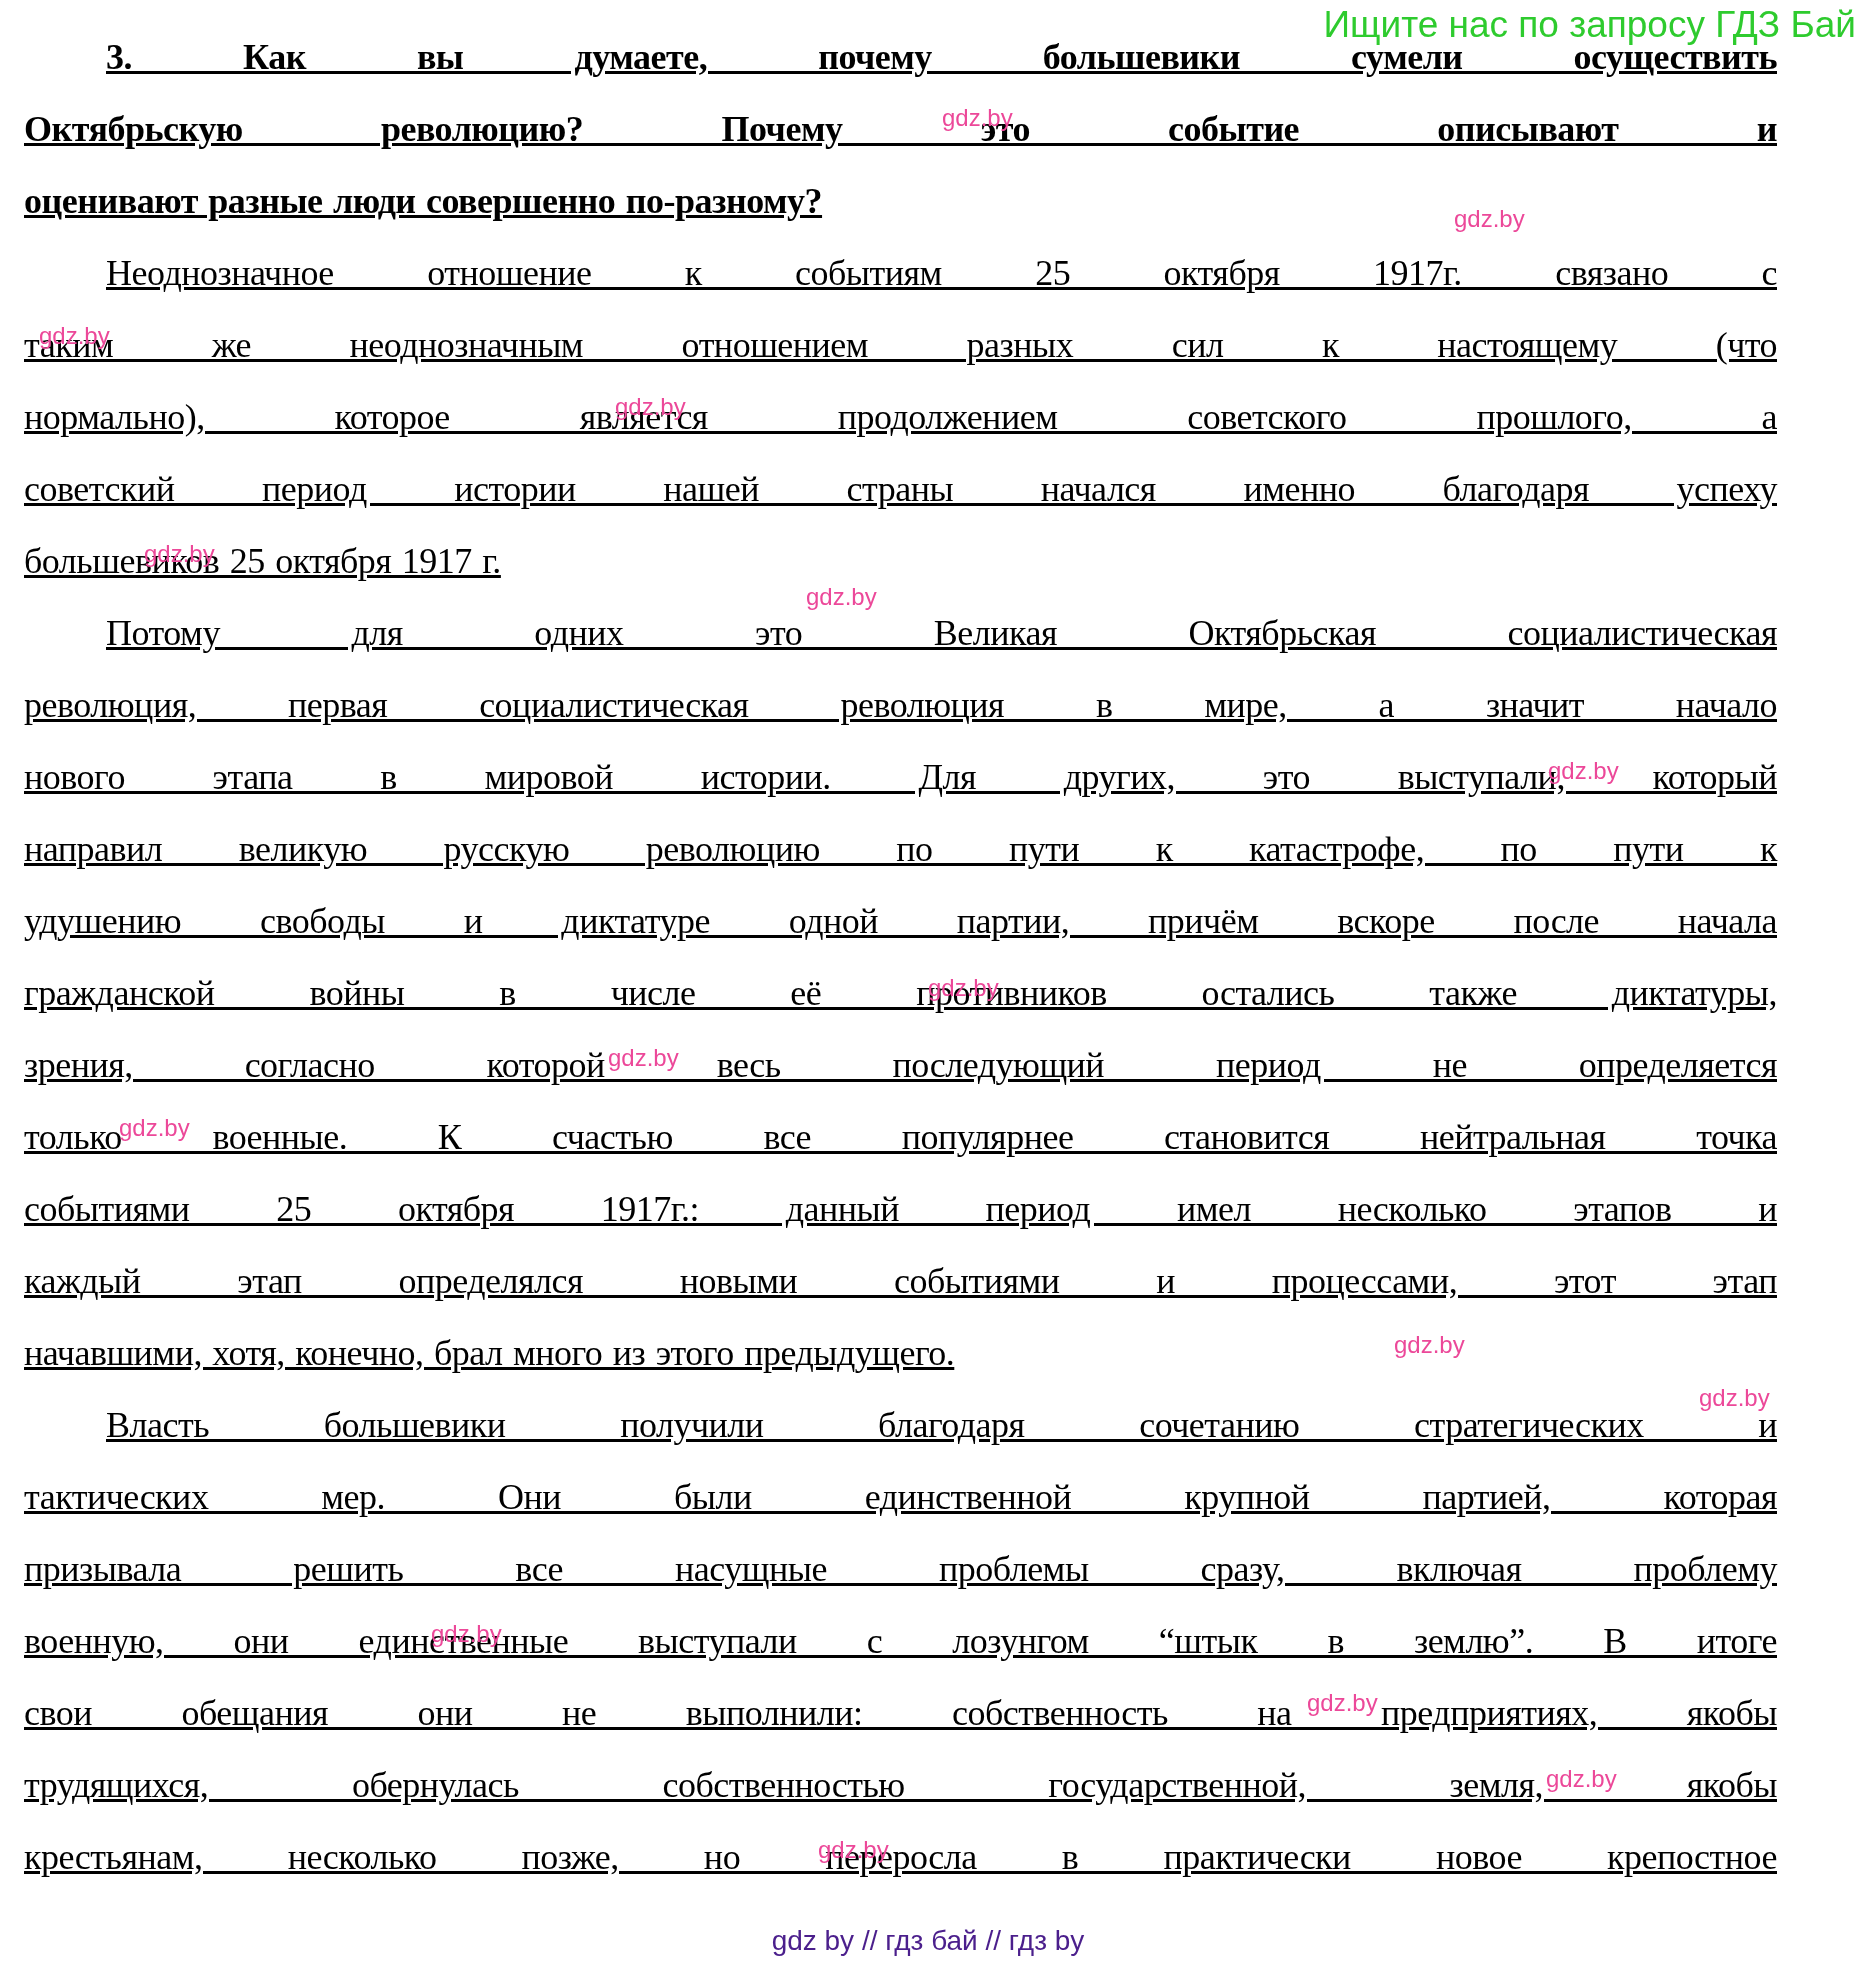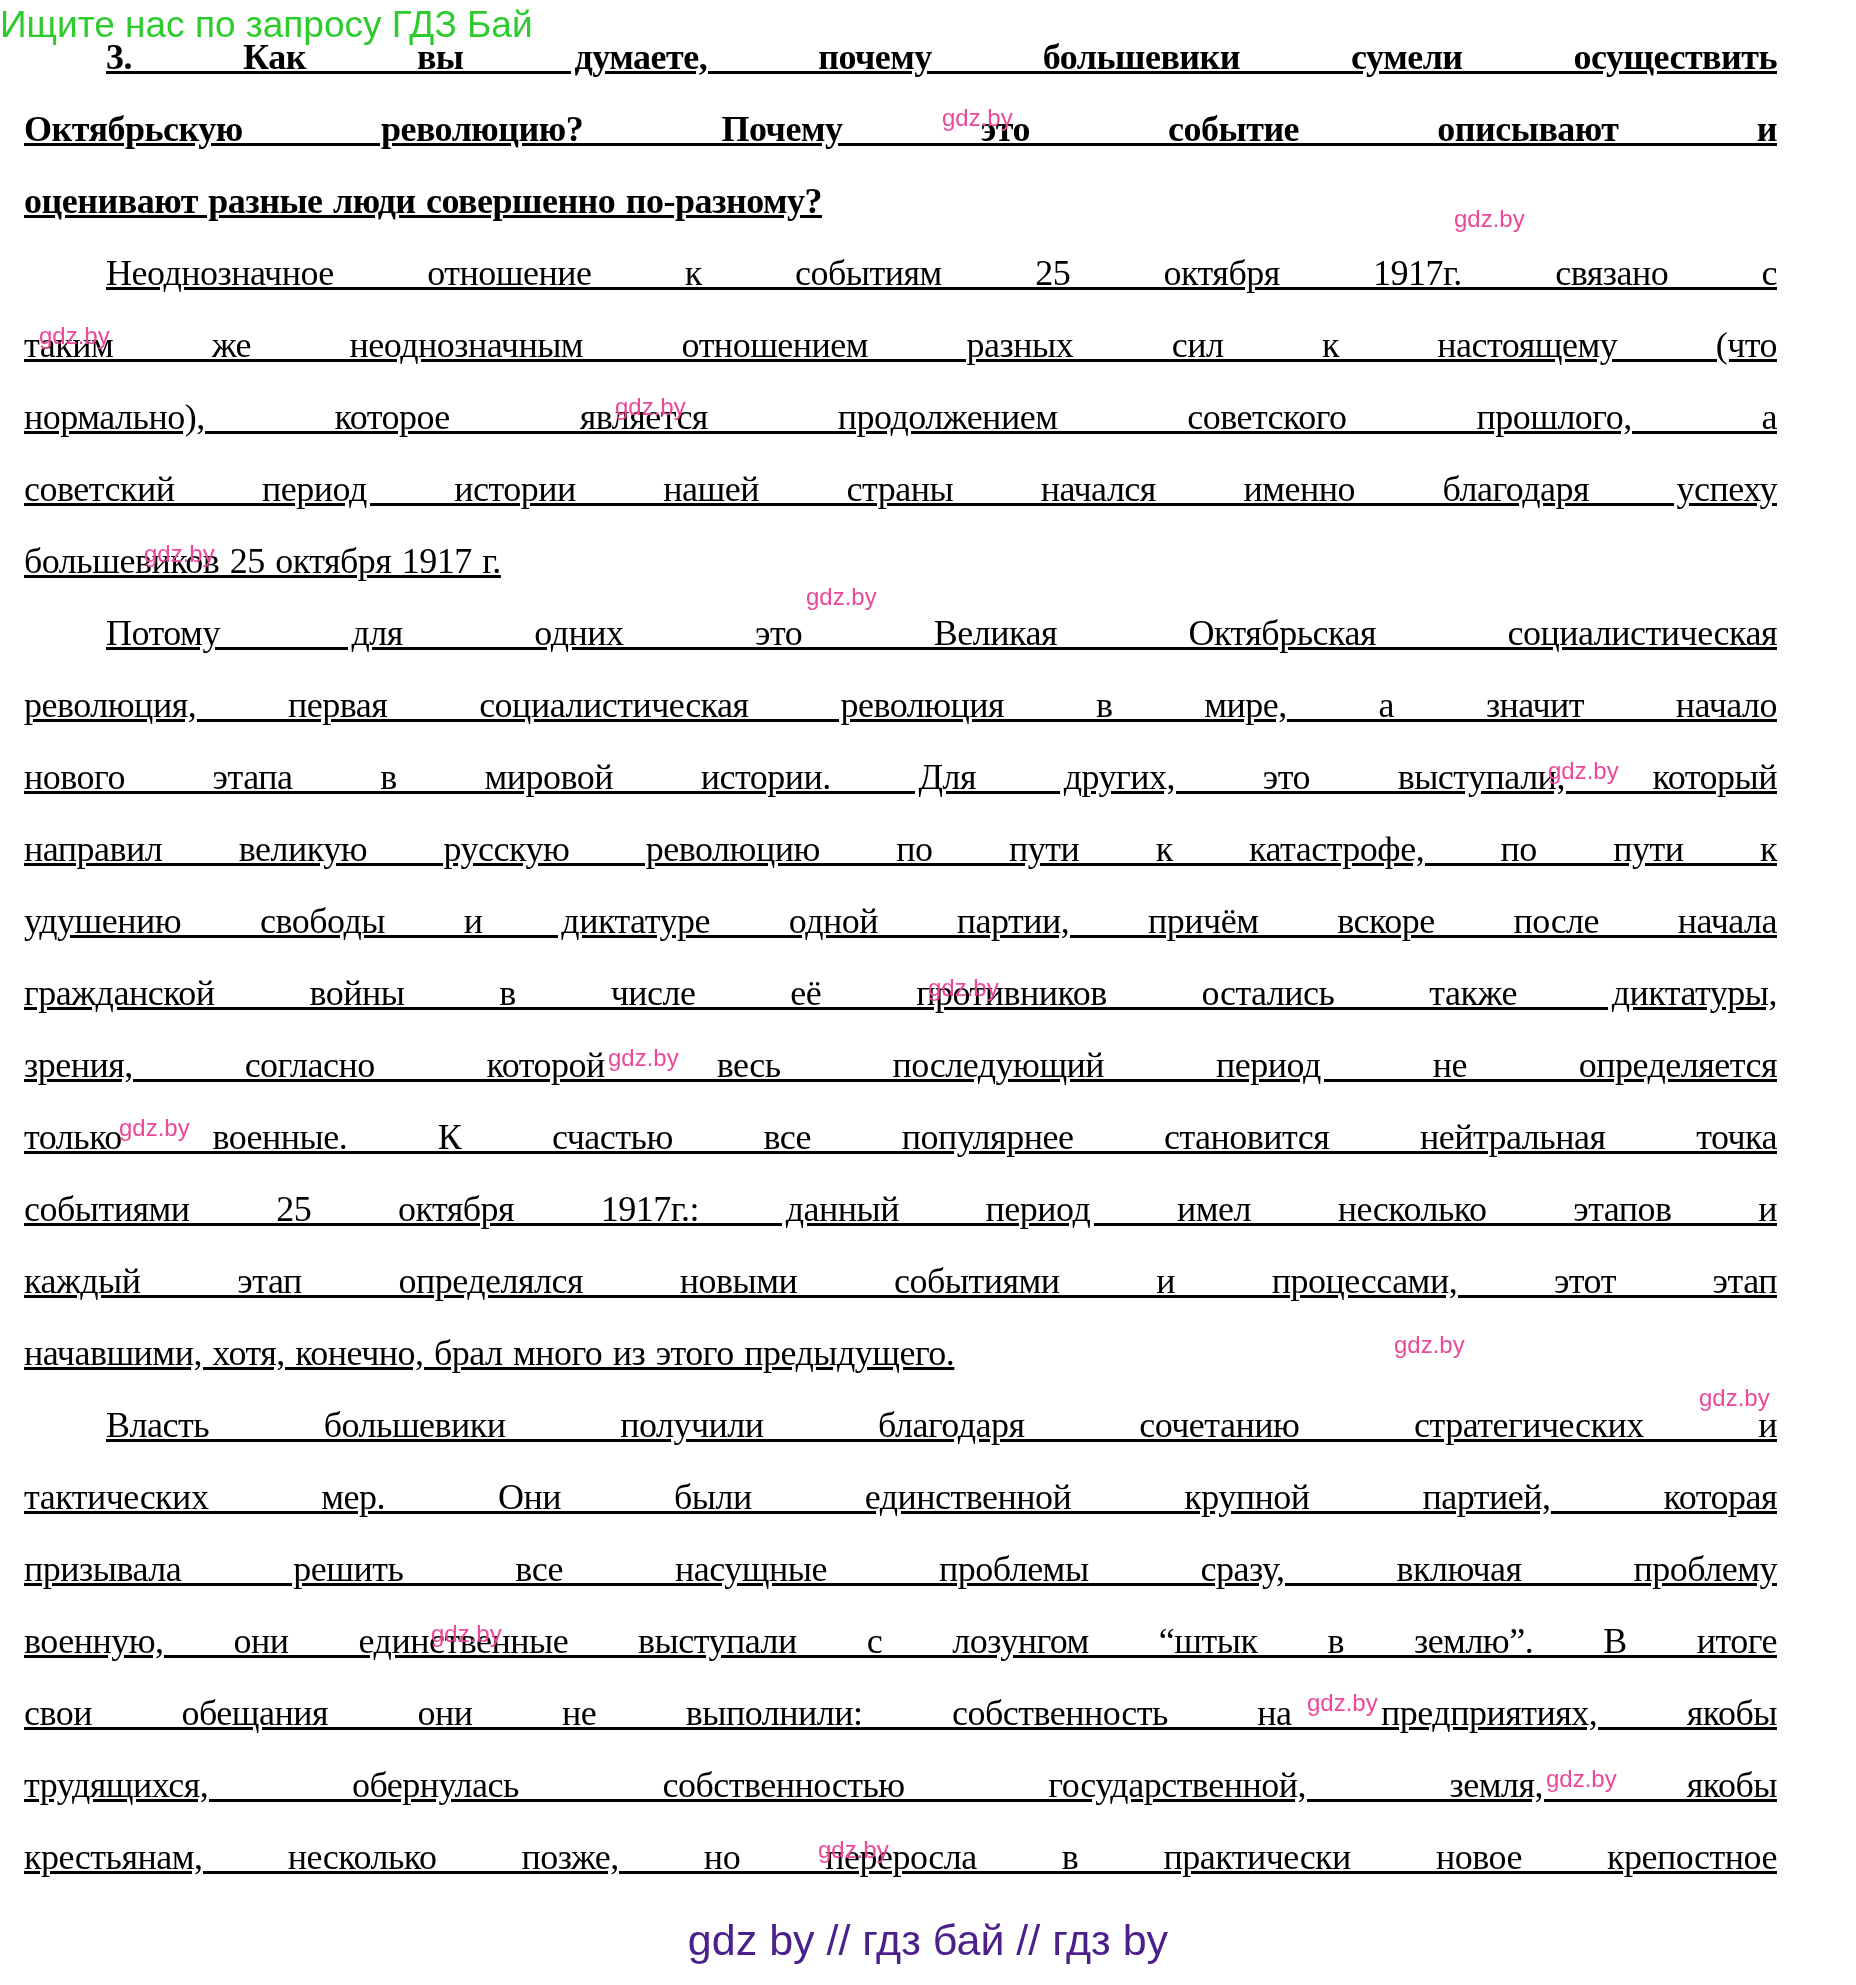--- a/index.html
+++ b/index.html
@@ -10,21 +10,21 @@
     background: #ffffff;
     color: #000000;
     font-family: "Liberation Serif", serif;
     overflow: hidden;
   }
   .promo {
     position: absolute;
     top: 3.7px;
     left: 0;
     width: 100%;
-    text-align: left;
+    text-align: right;
     font-family: "Liberation Sans", sans-serif;
     font-size: 37px;
     line-height: 41px;
     color: #2ecb2e;
   }
   .content {
     position: absolute;
     left: 24px;
     top: 21.4px;
     width: 1753px;
@@ -53,21 +53,21 @@
     line-height: 28px;
     color: #ec4899;
   }
   .footer {
     position: absolute;
     top: 1920px;
     left: 0;
     width: 100%;
     text-align: center;
     font-family: "Liberation Sans", sans-serif;
-    font-size: 43px;
+    font-size: 28px;
     line-height: 41px;
     color: #4b1f8c;
   }
 </style>
 </head>
 <body>
 
 <div class="screen">
   <div class="promo">Ищите нас по запросу ГДЗ Бай</div>
 

